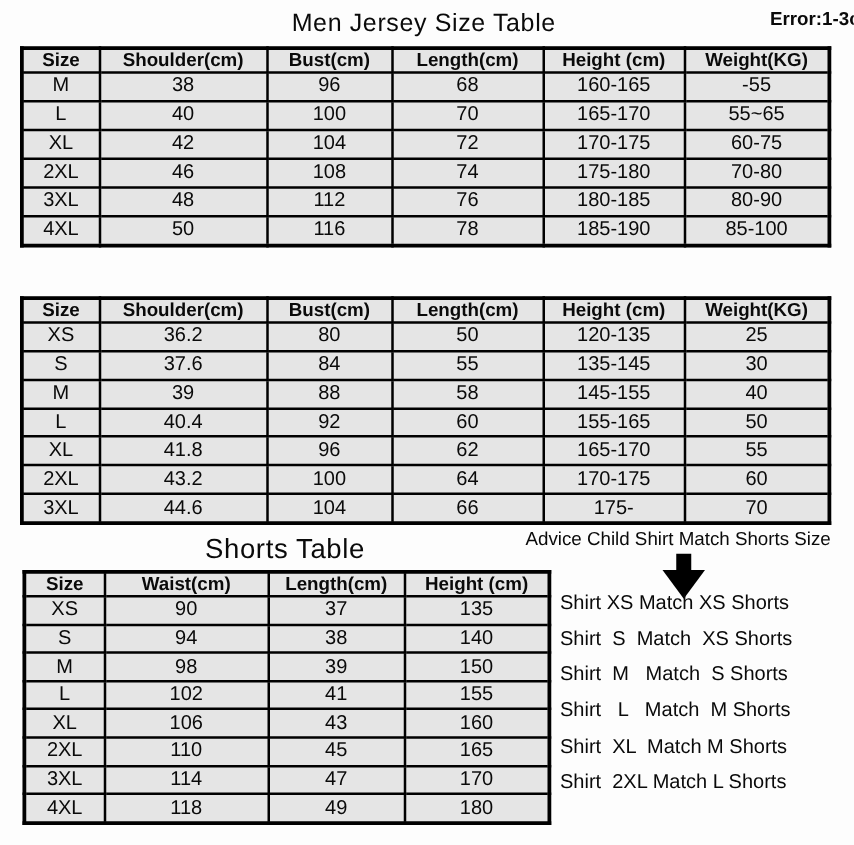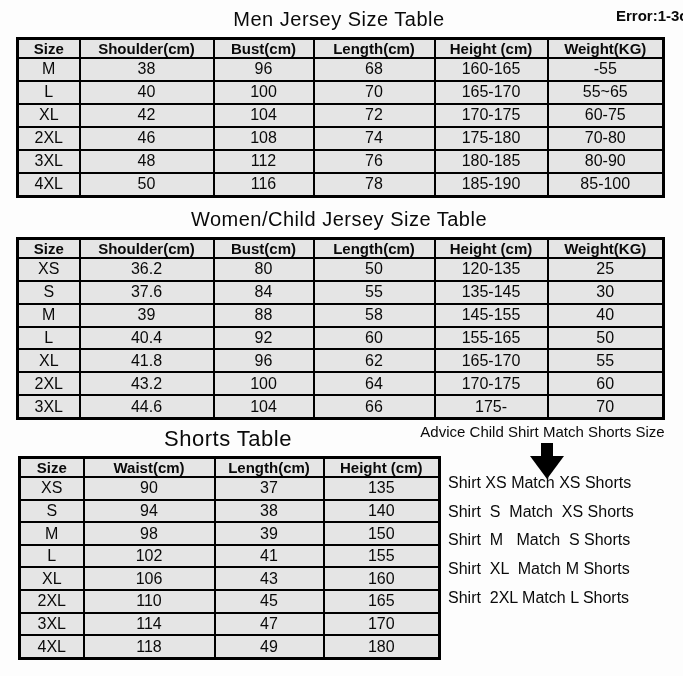--- a/index.html
+++ b/index.html
@@ -161,21 +161,20 @@
           <td>4XL</td>
           <td>50</td>
           <td>116</td>
           <td>78</td>
           <td>185-190</td>
           <td>85-100</td>
         </tr>
       </tbody>
   </table>
 
-  <div id="women-title" class="section-title">Women/Child Jersey Size Table</div>
 
   <table id="women-table" class="size-table">
     <colgroup>
       <col style="width:62px">
         <col style="width:134px">
         <col style="width:100px">
       <col style="width:121px">
         <col style="width:113px">
         <col style="width:116px">
     </colgroup>
@@ -322,17 +321,18 @@
 
   <div class="down-arrow">
     <div class="stem"></div>
     <div class="head"></div>
   </div>
 
   <div class="match-lines">
       <div class="match-line">Shirt XS Match XS Shorts</div>
       <div class="match-line">Shirt  S  Match  XS Shorts</div>
       <div class="match-line">Shirt  M   Match  S Shorts</div>
+      <div class="match-line">Shirt   L   Match  M Shorts</div>
       <div class="match-line">Shirt  XL  Match M Shorts</div>
       <div class="match-line">Shirt  2XL Match L Shorts</div>
     </div>
 
 </div>
 
 </body></html>

